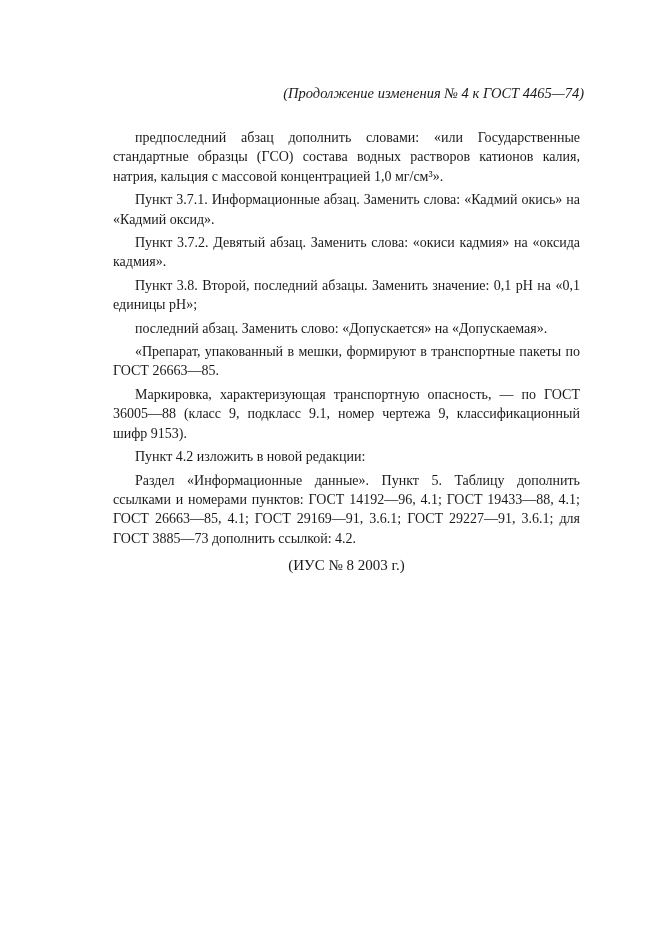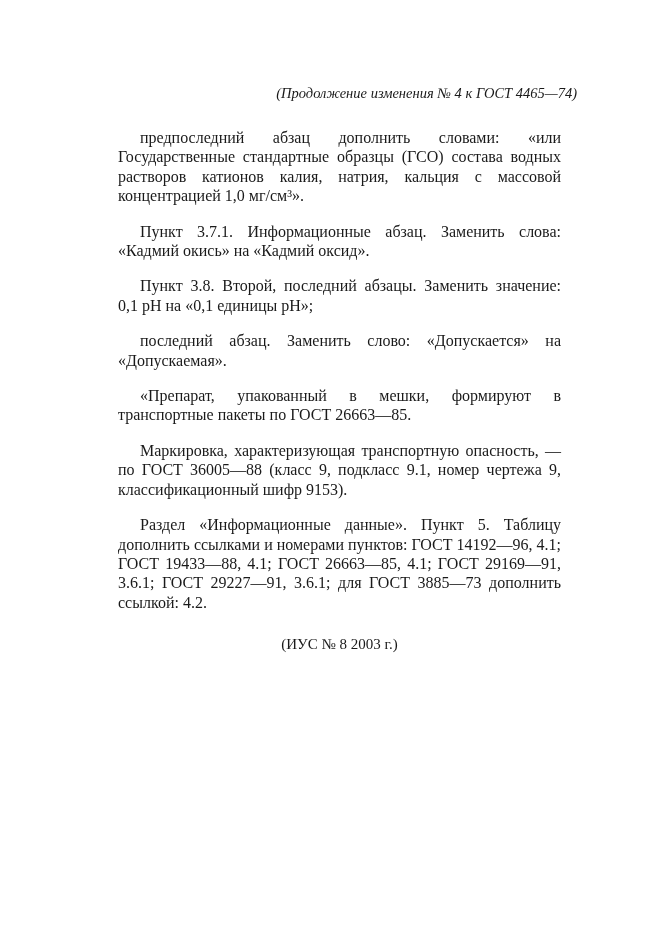--- a/index.html
+++ b/index.html
@@ -11,59 +11,61 @@
     position: relative;
     width: 661px;
     height: 936px;
     background: #ffffff;
     font-family: "Liberation Serif", serif;
     color: #1a1a1a;
     overflow: hidden;
   }
   .content {
     position: absolute;
-    left: 102px;
+    left: 109px;
     top: 84px;
     width: 475px;
   }
   .doc-header {
     text-align: right;
     font-style: italic;
     font-size: 14.5px;
     line-height: 18px;
     margin-bottom: 26px;
     white-space: nowrap;
   }
   .doc-body p {
-    margin: 16px;
+    margin: 4px;
     padding: 0;
-    font-size: 16px;
+    font-size: 14px;
     line-height: 19.4px;
     text-indent: 22px;
     text-align: justify;
   }
   .doc-footer {
-    margin-top: 23px;
+    margin-top: 8px;
     text-align: center;
     font-size: 15px;
     line-height: 19.4px;
   }
 </style>
 </head>
 <body>
 
 <div class="page">
   <div class="content">
     <div class="doc-header">(Продолжение изменения № 4 к ГОСТ  4465—74)</div>
 
     <div class="doc-body">
       <p>предпоследний абзац дополнить словами: «или Государственные стандартные образцы (ГСО) состава водных растворов катионов калия, натрия, кальция с массовой концентрацией 1,0 мг/см³».</p>
       <p>Пункт 3.7.1. Информационные абзац. Заменить слова: «Кадмий окись» на «Кадмий оксид».</p>
+      <p>Пункт 3.7.2. Девятый абзац. Заменить слова: «окиси кадмия» на «оксида кадмия».</p>
       <p>Пункт 3.8. Второй, последний абзацы. Заменить значение: 0,1 pH на «0,1 единицы pH»;</p>
       <p>последний абзац. Заменить слово: «Допускается» на «Допускаемая».</p>
       <p>«Препарат, упакованный в мешки, формируют в транспортные пакеты по ГОСТ 26663—85.</p>
       <p>Маркировка, характеризующая транспортную опасность, — по ГОСТ 36005—88 (класс 9, подкласс 9.1, номер чертежа 9, классификационный шифр 9153).</p>
+      <p>Пункт 4.2 изложить в новой редакции:</p>
       <p>Раздел «Информационные данные». Пункт 5. Таблицу дополнить ссылками и номерами пунктов: ГОСТ 14192—96, 4.1; ГОСТ 19433—88, 4.1; ГОСТ 26663—85, 4.1; ГОСТ 29169—91, 3.6.1; ГОСТ 29227—91, 3.6.1; для ГОСТ 3885—73 дополнить ссылкой: 4.2.</p>
     </div>
 
     <div class="doc-footer">(ИУС № 8 2003 г.)</div>
   </div>
 </div>
 
 </body></html>

